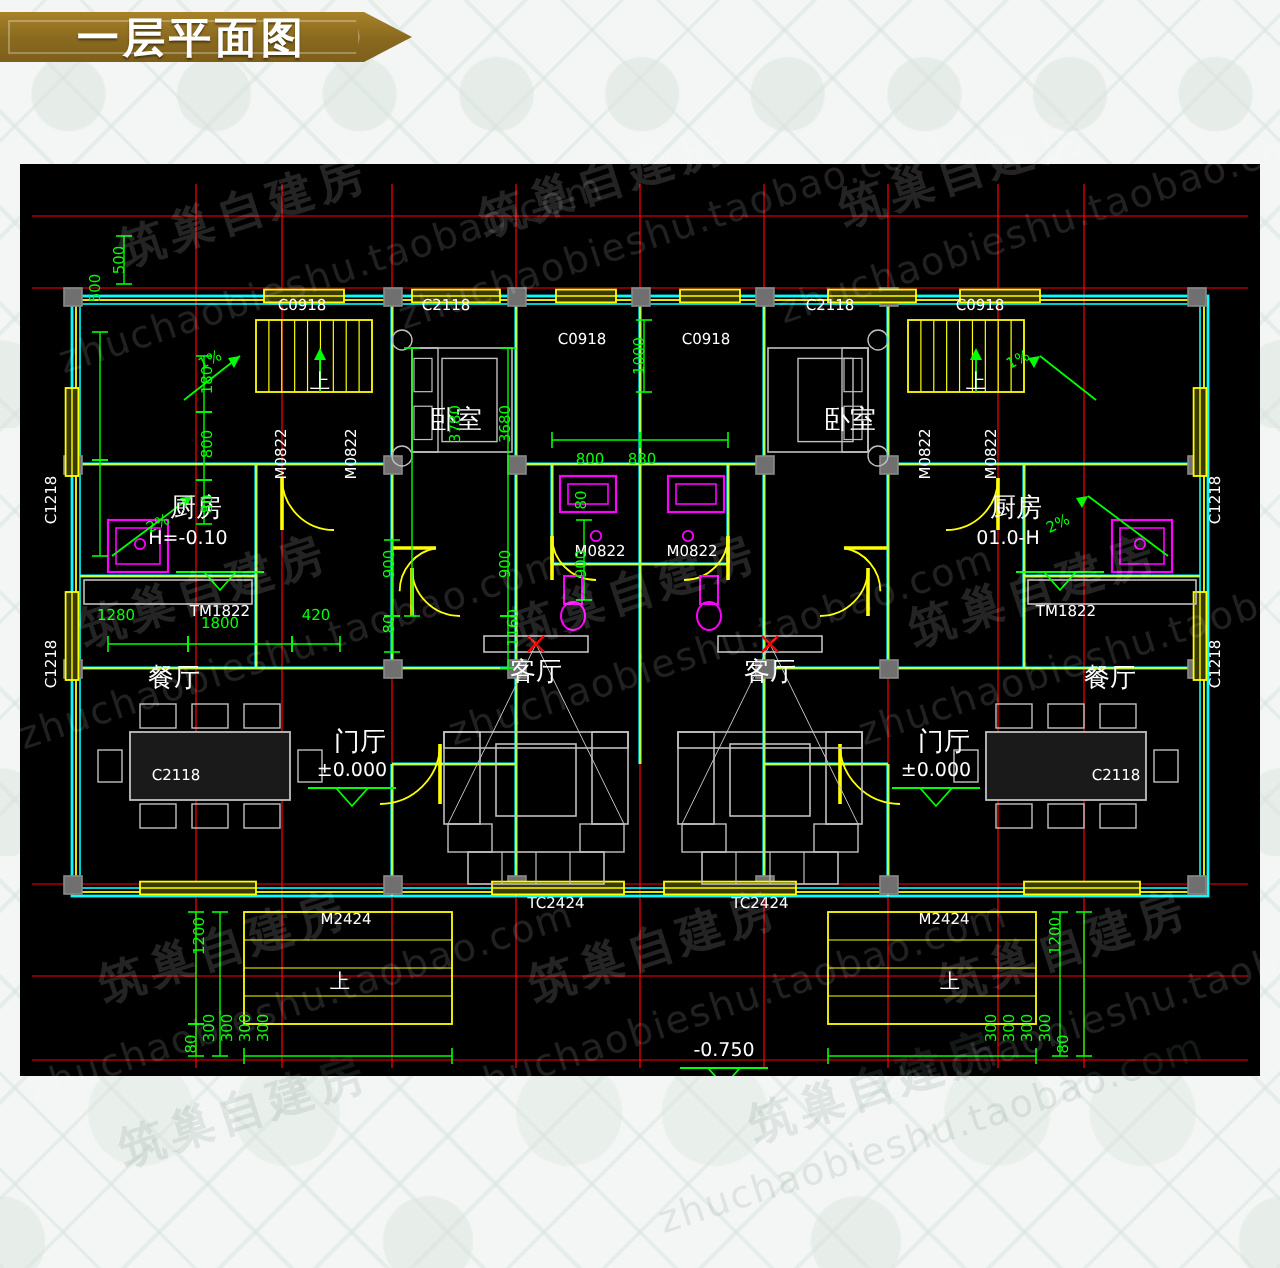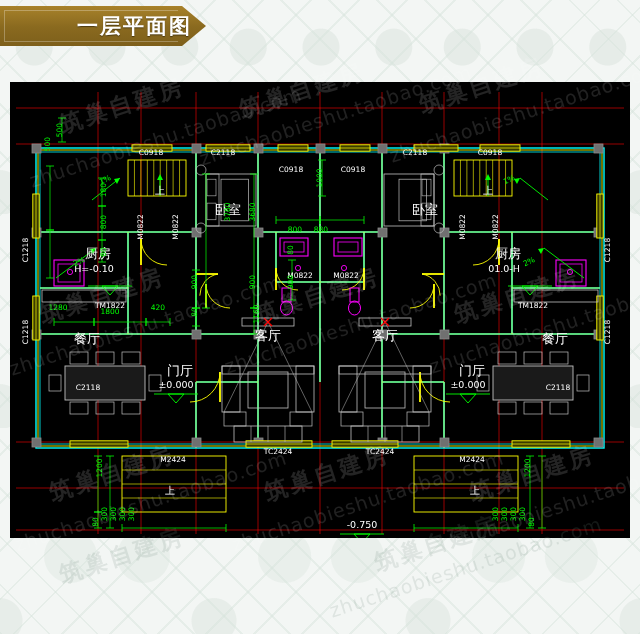--- a/index.html
+++ b/index.html
@@ -23,23 +23,23 @@
     background-size:214px 214px;
   }
   #page-bg:after{
     content:"";position:absolute;inset:0;
     background-image:
       repeating-linear-gradient(45deg, rgba(214,227,219,.45) 0 2px, transparent 2px 34px),
       repeating-linear-gradient(-45deg, rgba(214,227,219,.45) 0 2px, transparent 2px 34px);
   }
   
   #title-ribbon{
-    position:absolute;left:0;top:6px;height:40px;width:206px;
+    position:absolute;left:0;top:6px;height:25px;width:206px;
     background:linear-gradient(180deg,#a8822a 0%,#8a6a1f 52%,#7d5f1b 100%);
-    display:flex;align-items:center;justify-content:flex-end;
+    display:flex;align-items:center;justify-content:center;
     box-shadow:0 1px 2px rgba(0,0,0,.25);
     clip-path:polygon(0 0,182px 0,206px 50%,182px 100%,0 100%);
     z-index:5;
   }
   #title-ribbon span{
     color:#fff;font-size:21px;font-weight:bold;letter-spacing:2px;
     text-shadow:0 1px 1px rgba(0,0,0,.45);
     padding-right:14px;
   }
   #title-ribbon:before{

